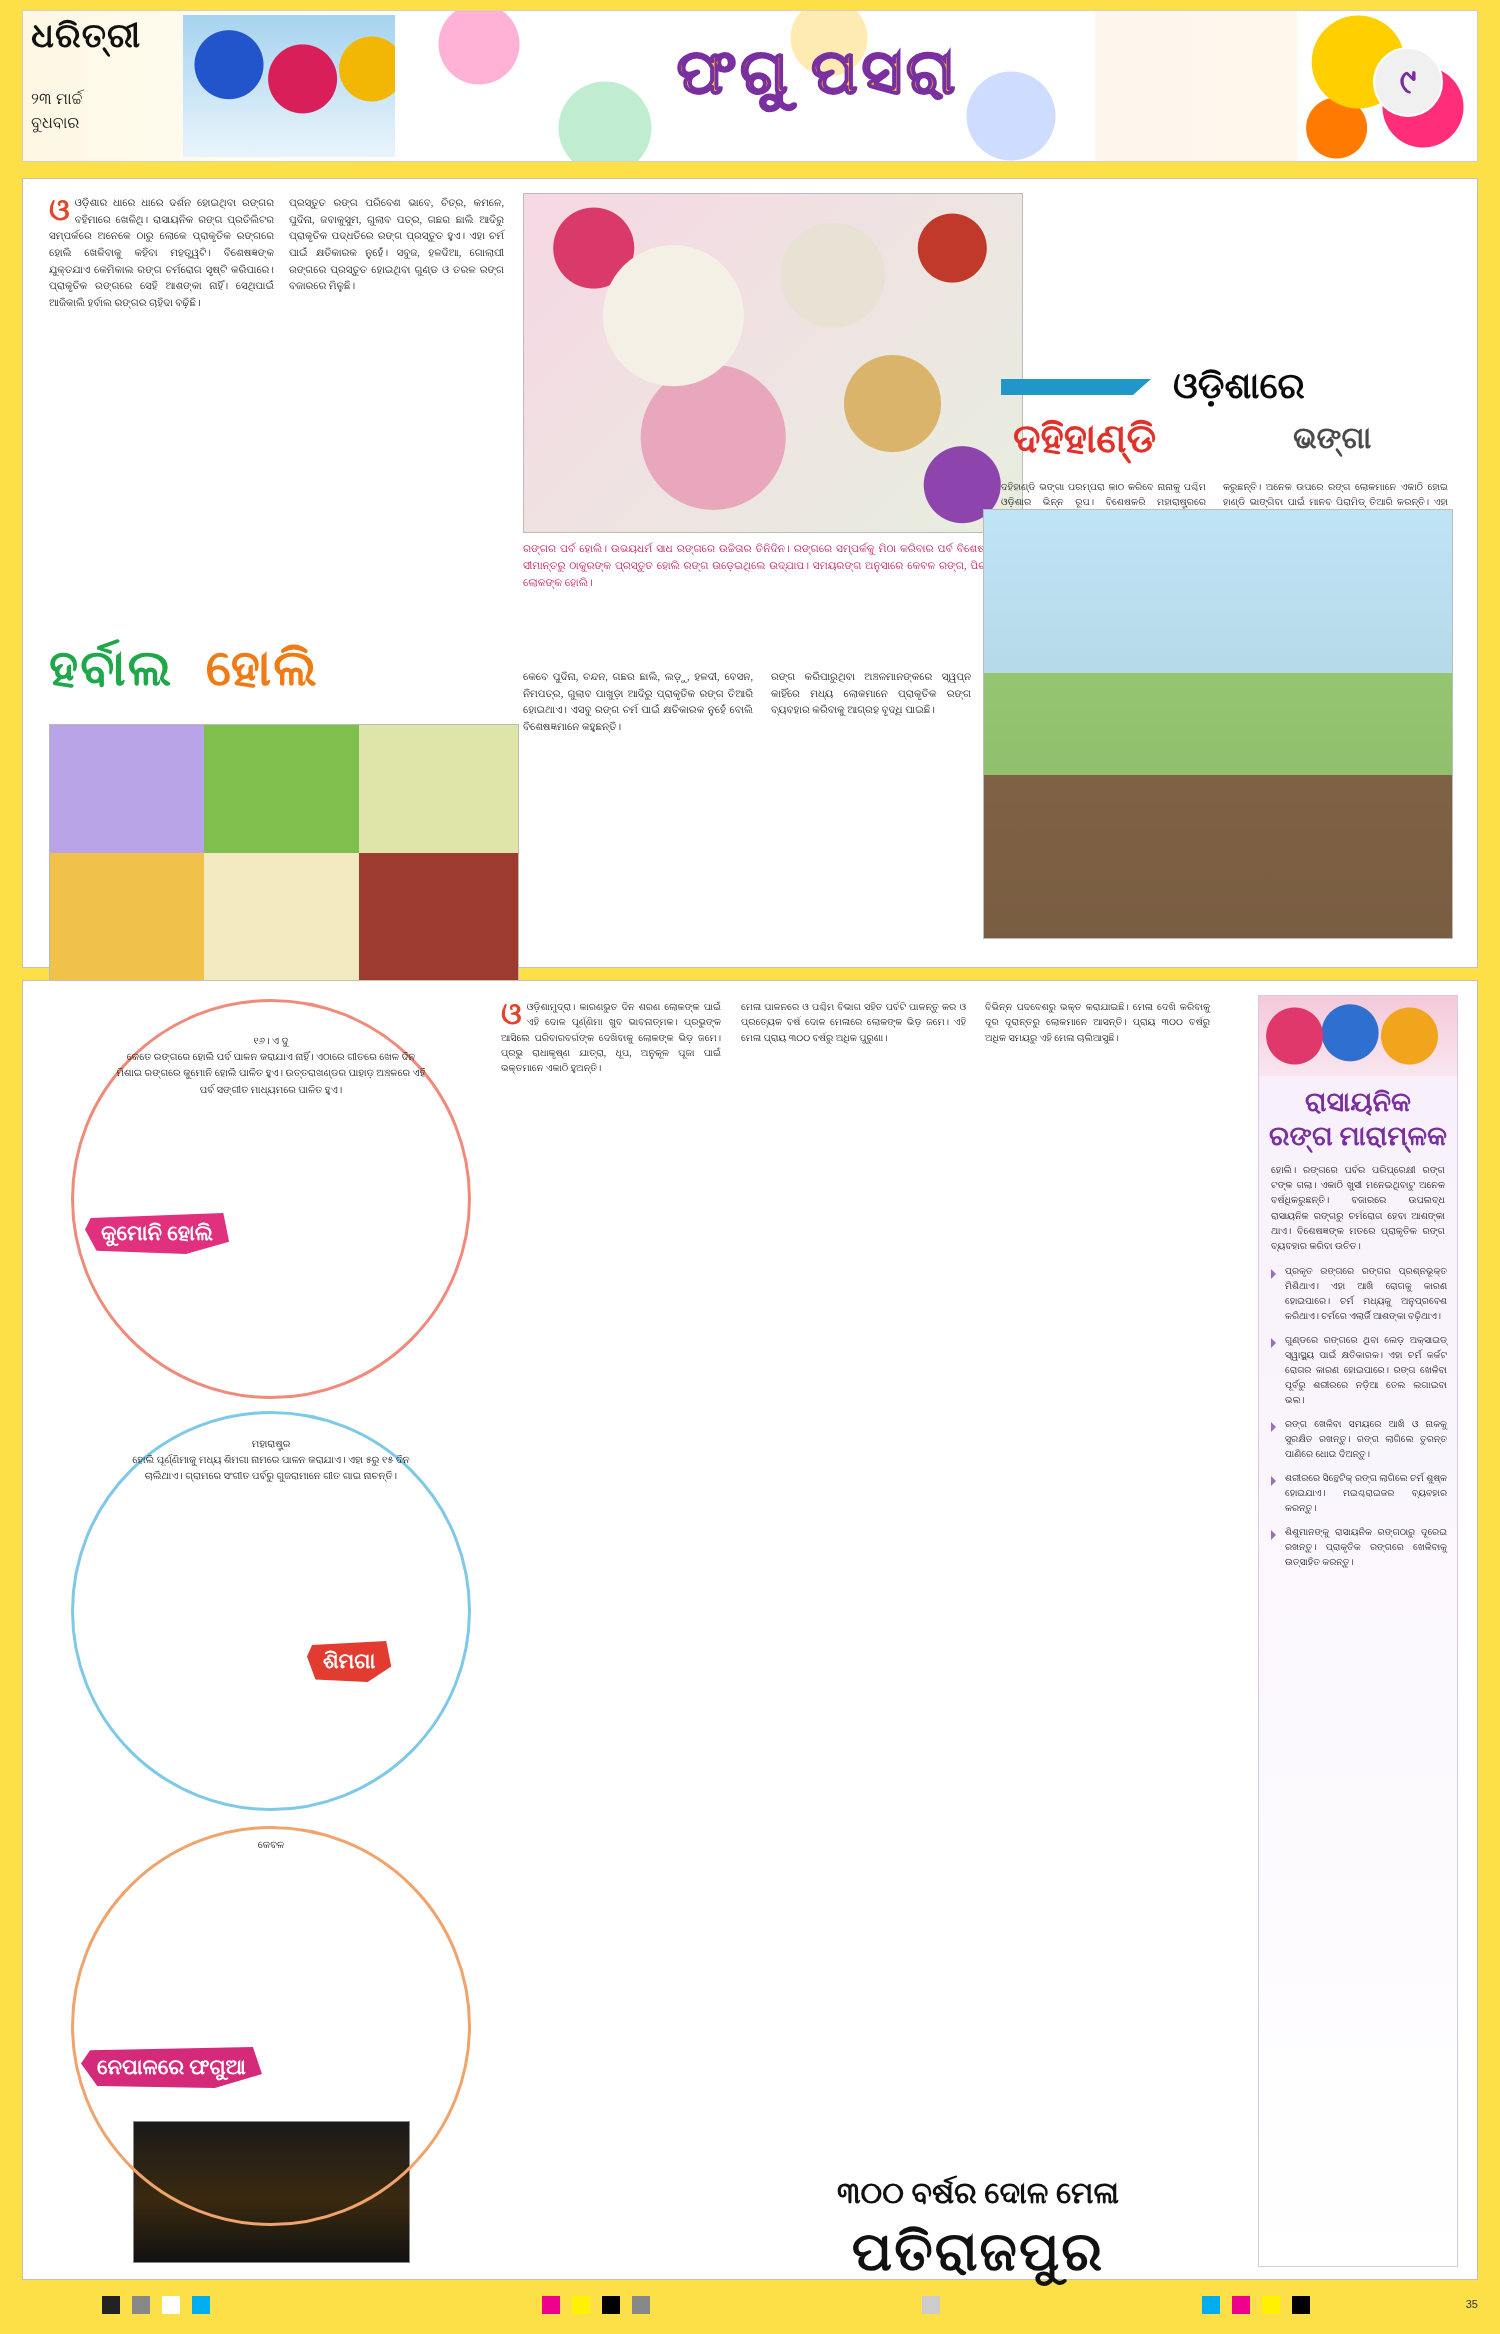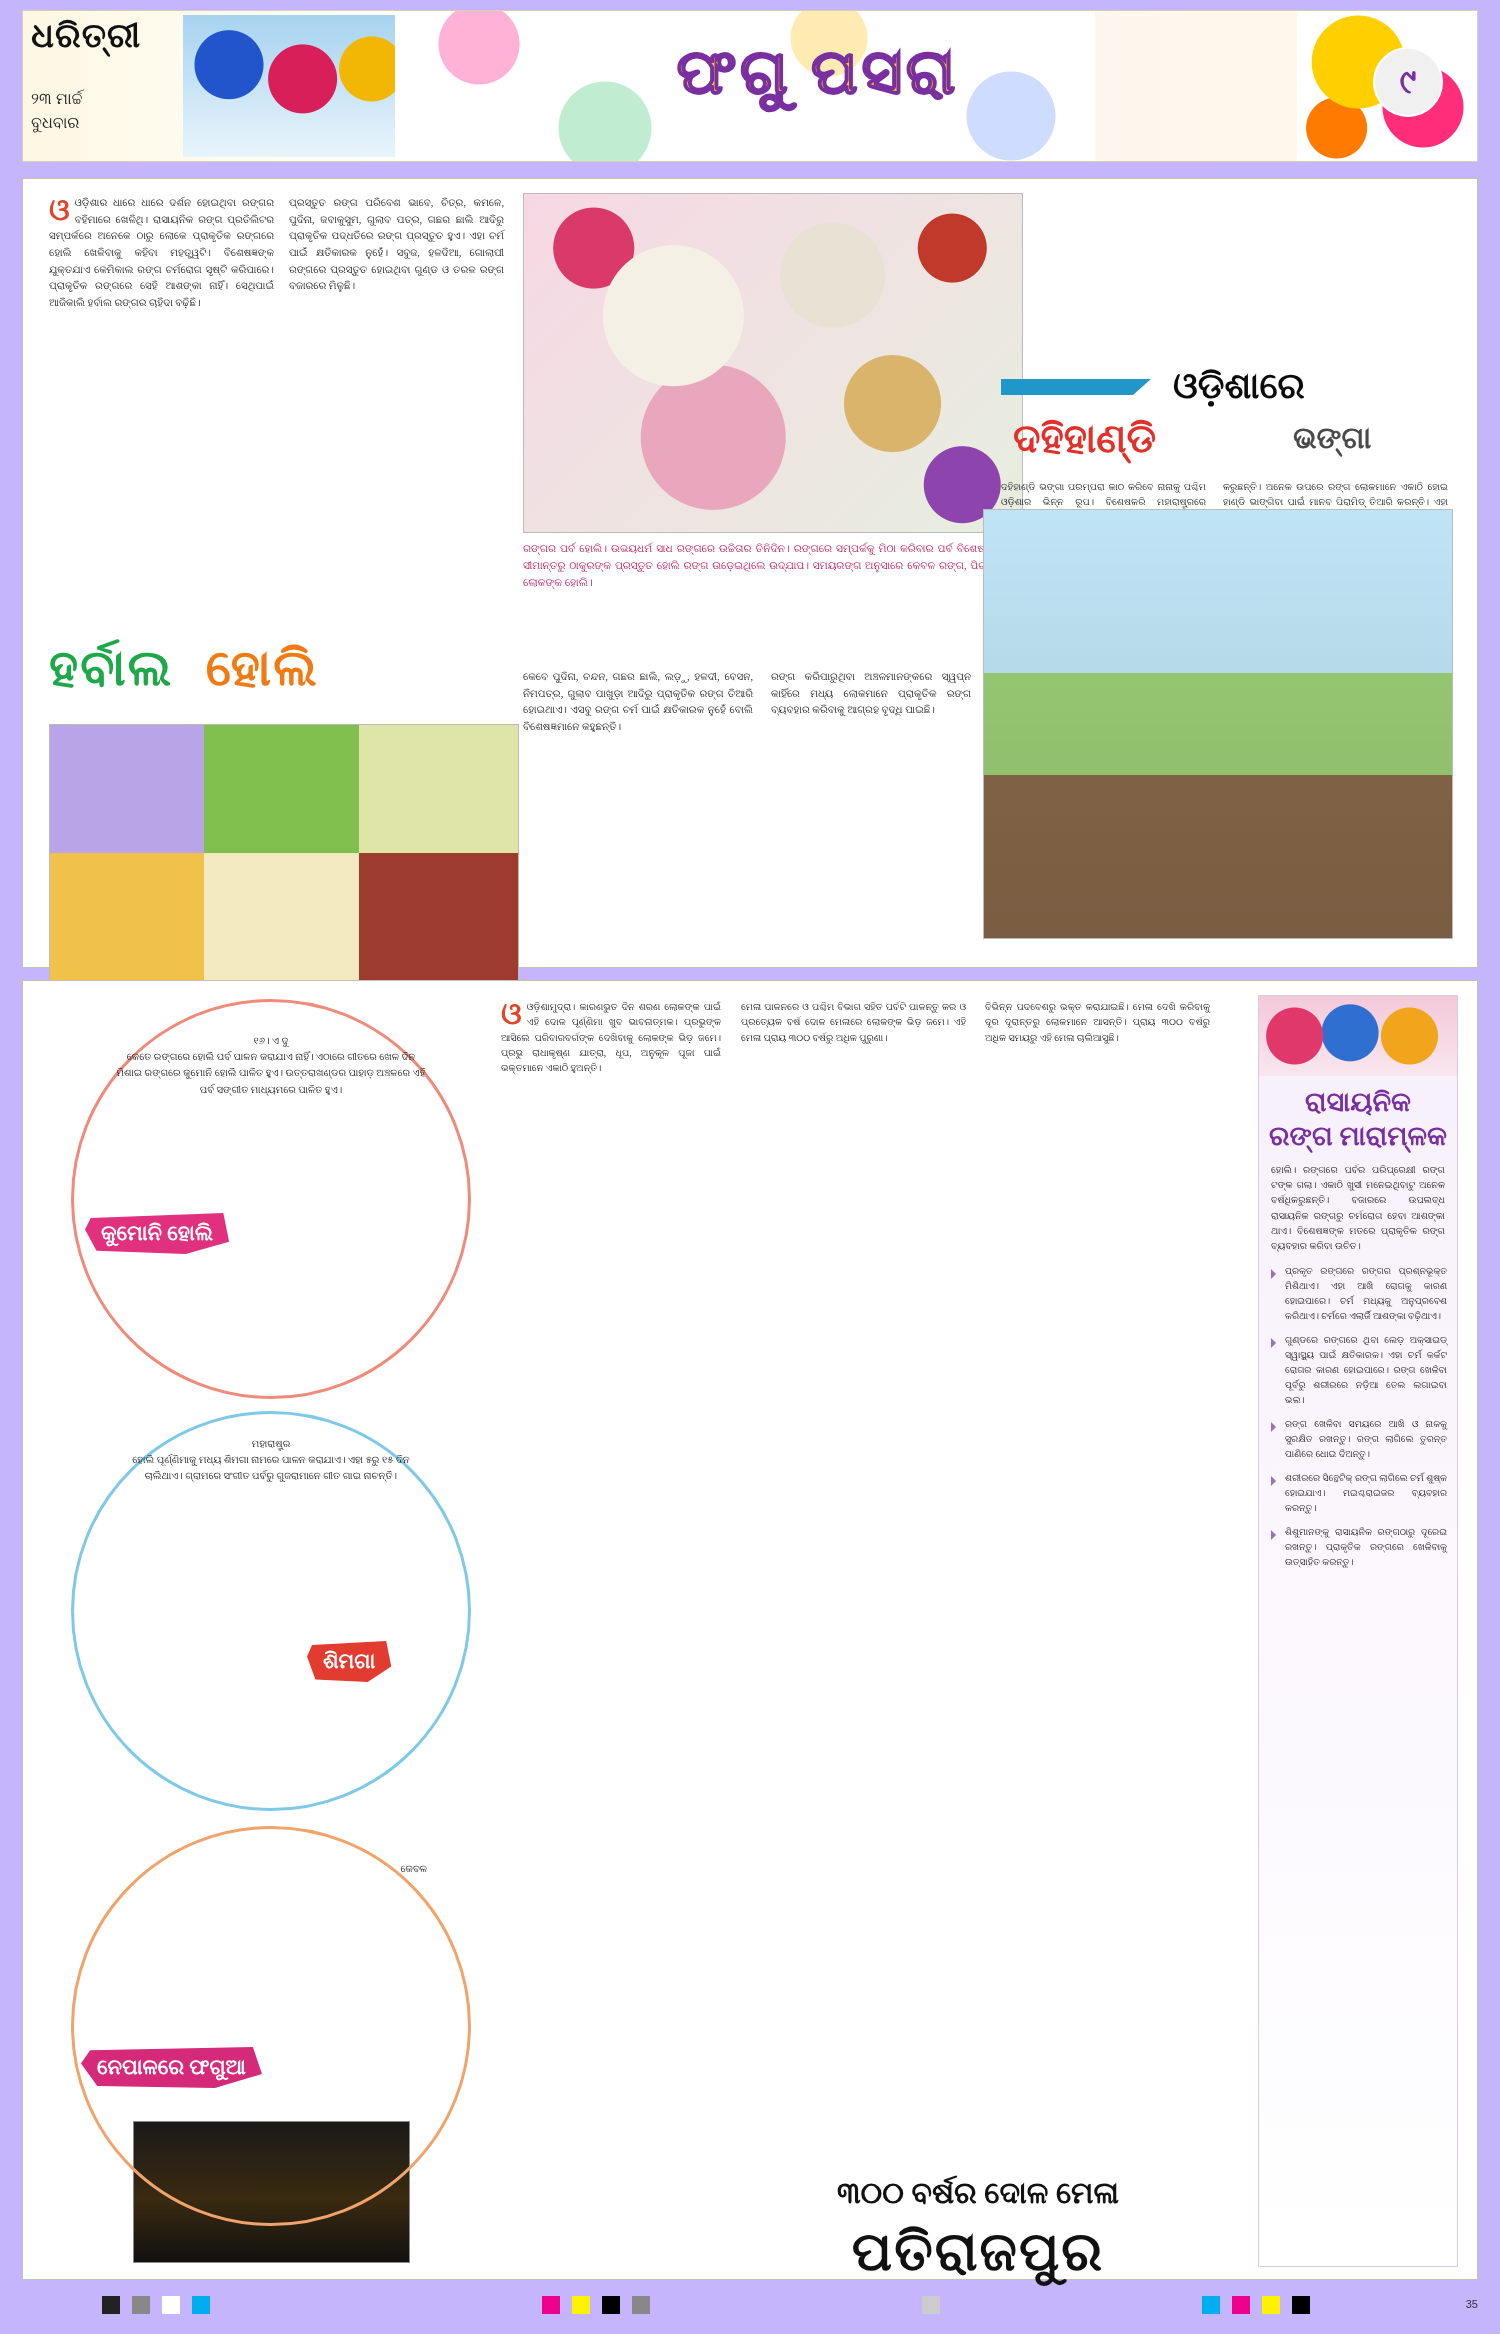--- a/index.html
+++ b/index.html
@@ -1,17 +1,17 @@
 <!DOCTYPE html>
 <html><head>
 <meta charset="utf-8">
 <style>
   html,body{margin:0;padding:0;background:#b9b9b9;}
   body{width:1500px;height:2334px;font-family:"Liberation Sans",sans-serif;}
-  .page{position:relative;width:1500px;height:2334px;background:#c4b5fd;overflow:hidden;}
+  .page{position:relative;width:1500px;height:2334px;background:#fde047;overflow:hidden;}
 
   
   .masthead{position:absolute;left:22px;top:10px;width:1456px;height:152px;
             background:linear-gradient(90deg,#fdf7e3 0%,#fffdf4 18%,#ffffff 45%,#fdf6ef 70%,#fff8e8 100%);
             border:1px solid #d8cfc0;box-sizing:border-box;overflow:hidden;}
   .mh-left{position:absolute;left:8px;top:6px;width:150px;height:140px;}
   .logo-ori{font-family:"Liberation Serif",serif;font-size:34px;font-weight:bold;color:#111;letter-spacing:1px;}
   .logo-sub{font-size:16px;color:#222;margin-top:32px;line-height:1.35;}
   .mh-photos{position:absolute;left:160px;top:4px;width:230px;height:142px;
       background:
@@ -199,21 +199,21 @@
 
     <div class="circle c2"></div>
     <div class="ctext" style="left:92px;top:455px;width:312px;">
       <div>ମହାରାଷ୍ଟ୍ର</div>
       <div>ହୋଲି ପୂର୍ଣ୍ଣିମାକୁ ମଧ୍ୟ ଶିମଗା ନାମରେ ପାଳନ କରାଯାଏ। ଏହା ୫ରୁ ୧୫ ଦିନ ଚାଲିଥାଏ। ଗ୍ରାମରେ ସଂଗୀତ ପର୍ବରୁ ଗୁଜରାମାନେ ଗୀତ ଗାଇ ନାଚନ୍ତି।</div>
     </div>
     <div class="splashtag sp-red" style="left:284px;top:660px;">ଶିମଗା</div>
     <div class="ph-bonfire"></div>
 
     <div class="circle c3"></div>
-    <div class="ctext" style="left:92px;top:880px;width:312px;text-align:right;">
+    <div class="ctext" style="left:92px;top:856px;width:312px;">
       <div>କେବଳ</div>
     </div>
     <div class="splashtag sp-mag" style="left:58px;top:1066px;">ନେପାଳରେ ଫଗୁଆ</div>
 
     <div class="col otext small" style="left:478px;top:18px;width:220px;">
       <span class="dropcap">ଓ</span>
       <span>ଓଡ଼ିଶାମୁଦ୍ରା। କାରଣଭୁତ ଦିନ ଶରଣ ଲୋକଙ୍କ ପାଇଁ ଏହି ଦୋଳ ପୂର୍ଣ୍ଣିମା ଖୁବ ଭାବନାତ୍ମକ। ପ୍ରଭୁଙ୍କ ଆସିଲେ ପରିବାରବର୍ଗଙ୍କ ଦେଖିବାକୁ ଲୋକଙ୍କ ଭିଡ଼ ଜମେ। ପ୍ରଭୁ ରାଧାକୃଷ୍ଣ ଯାତ୍ରା, ଧୂପ, ଅନୁକୂଳ ପୂଜା ପାଇଁ ଭକ୍ତମାନେ ଏକାଠି ହୁଅନ୍ତି।</span>
     </div>
     <div class="col otext small" style="left:718px;top:18px;width:225px;">ମେଳା ପାଳନରେ ଓ ପଶ୍ଚିମ ବିଭାଗ ସହିତ ପର୍ବଟି ପାଳନ୍ତୁ କର ଓ ପ୍ରତ୍ୟେକ ବର୍ଷ ଦୋଳ ମେଳାରେ ଲୋକଙ୍କ ଭିଡ଼ ଜମେ। ଏହି ମେଳା ପ୍ରାୟ ୩୦୦ ବର୍ଷରୁ ଅଧିକ ପୁରୁଣା।</div>
     <div class="col otext small" style="left:962px;top:18px;width:225px;">ବିଭିନ୍ନ ପଦବେଶରୁ ଭକ୍ତ କରାଯାଇଛି। ମେଳା ଦେଖି କରିବାକୁ ଦୂର ଦୂରାନ୍ତରୁ ଲୋକମାନେ ଆସନ୍ତି। ପ୍ରାୟ ୩୦୦ ବର୍ଷରୁ ଅଧିକ ସମୟରୁ ଏହି ମେଳା ଚାଲିଆସୁଛି।</div>

